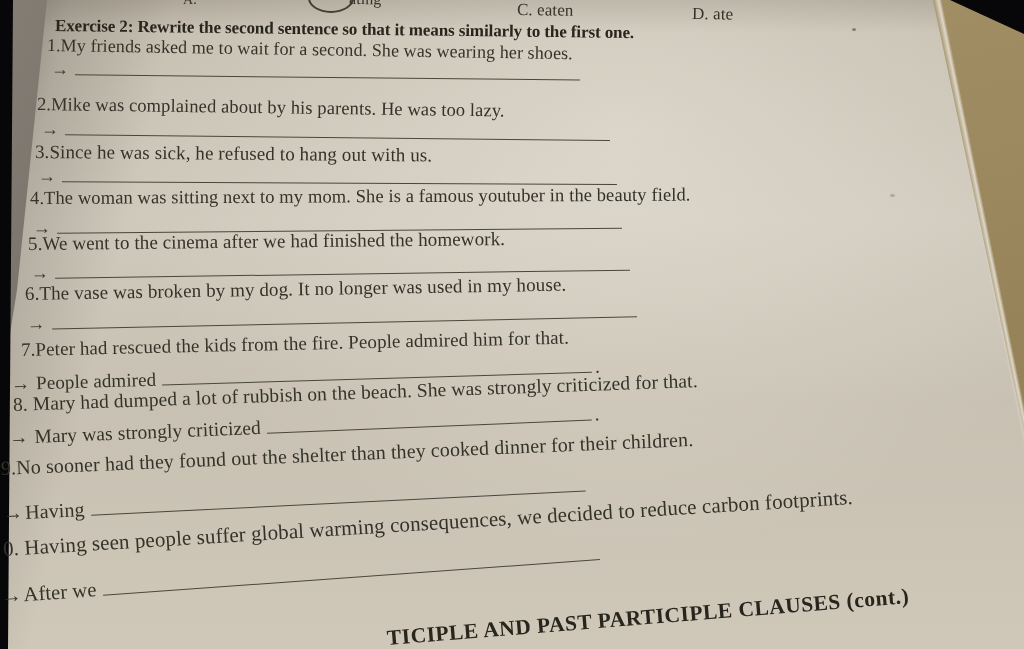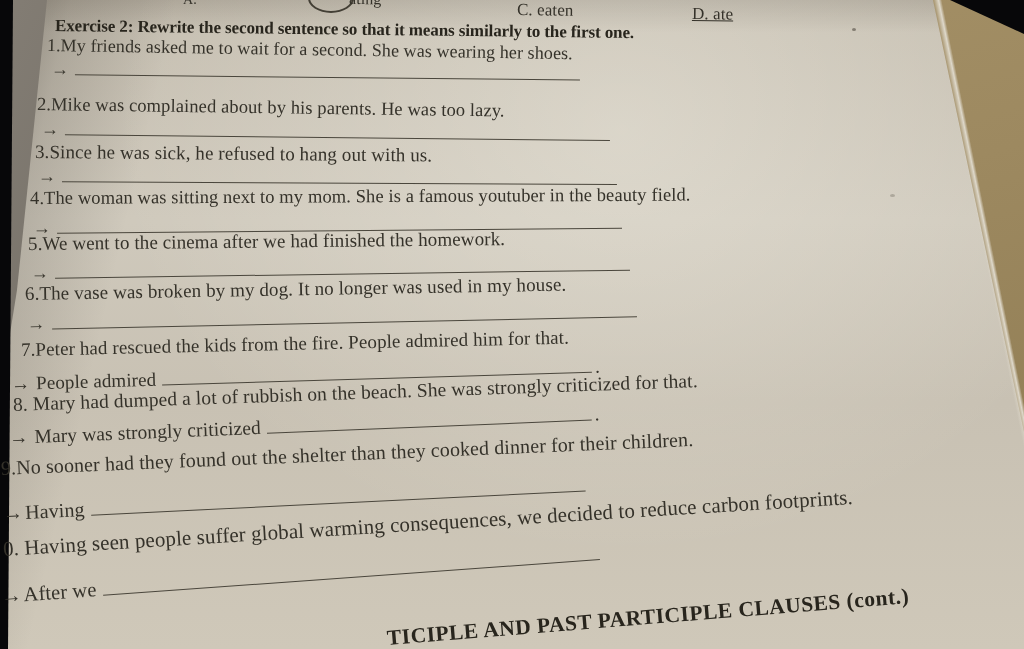--- a/index.html
+++ b/index.html
@@ -84,21 +84,21 @@
   <div class="edge-highlight"></div>
   <div class="page-edge-gray"></div>
   <div class="left-strip"></div>
   <div class="speck" style="left:852px;top:28px;width:4px;height:3px;"></div>
   <div class="speck" style="left:890px;top:194px;width:5px;height:3px;opacity:.5;"></div>
 
   <div class="ln" style="left:183px;top:-8px;font-size:14px;">A.</div>
   <div class="circle-mark"></div>
   <div class="ln" style="left:349px;top:-10px;font-size:16px;transform:rotate(0.5deg);">ating</div>
   <div class="ln" style="left:517px;top:0px;font-size:17px;transform:rotate(0.8deg);">C. eaten</div>
-  <div class="ln" style="left:692px;top:4px;font-size:17px;transform:rotate(0.8deg);text-decoration:underline;">D. ate</div>
+  <div class="ln" style="left:692px;top:4px;font-size:17px;transform:rotate(0.8deg);">D. ate</div>
 
   <div class="ln bold" style="left:55px;top:16px;font-size:17px;transform:rotate(0.7deg);letter-spacing:-0.1px;">Exercise 2: Rewrite the second sentence so that it means similarly to the first one.</div>
 
   <div class="ln" style="left:47px;top:35px;font-size:18px;transform:rotate(0.9deg);">1.My friends asked me to wait for a second. She was wearing her shoes.</div>
   <div class="ln" style="left:51px;top:59px;font-size:18px;transform:rotate(0.6deg);"><span>→</span><span class="pfx"></span><span class="blank" style="width:505px;"></span><span class="sfx"></span></div>
 
   <div class="ln" style="left:37px;top:94px;font-size:18.5px;transform:rotate(0.8deg);">2.Mike was complained about by his parents. He was too lazy.</div>
   <div class="ln" style="left:41px;top:119px;font-size:18px;transform:rotate(0.6deg);"><span>→</span><span class="pfx"></span><span class="blank" style="width:545px;"></span><span class="sfx"></span></div>
 
   <div class="ln" style="left:35px;top:141px;font-size:19px;transform:rotate(0.5deg);">3.Since he was sick, he refused to hang out with us.</div>

